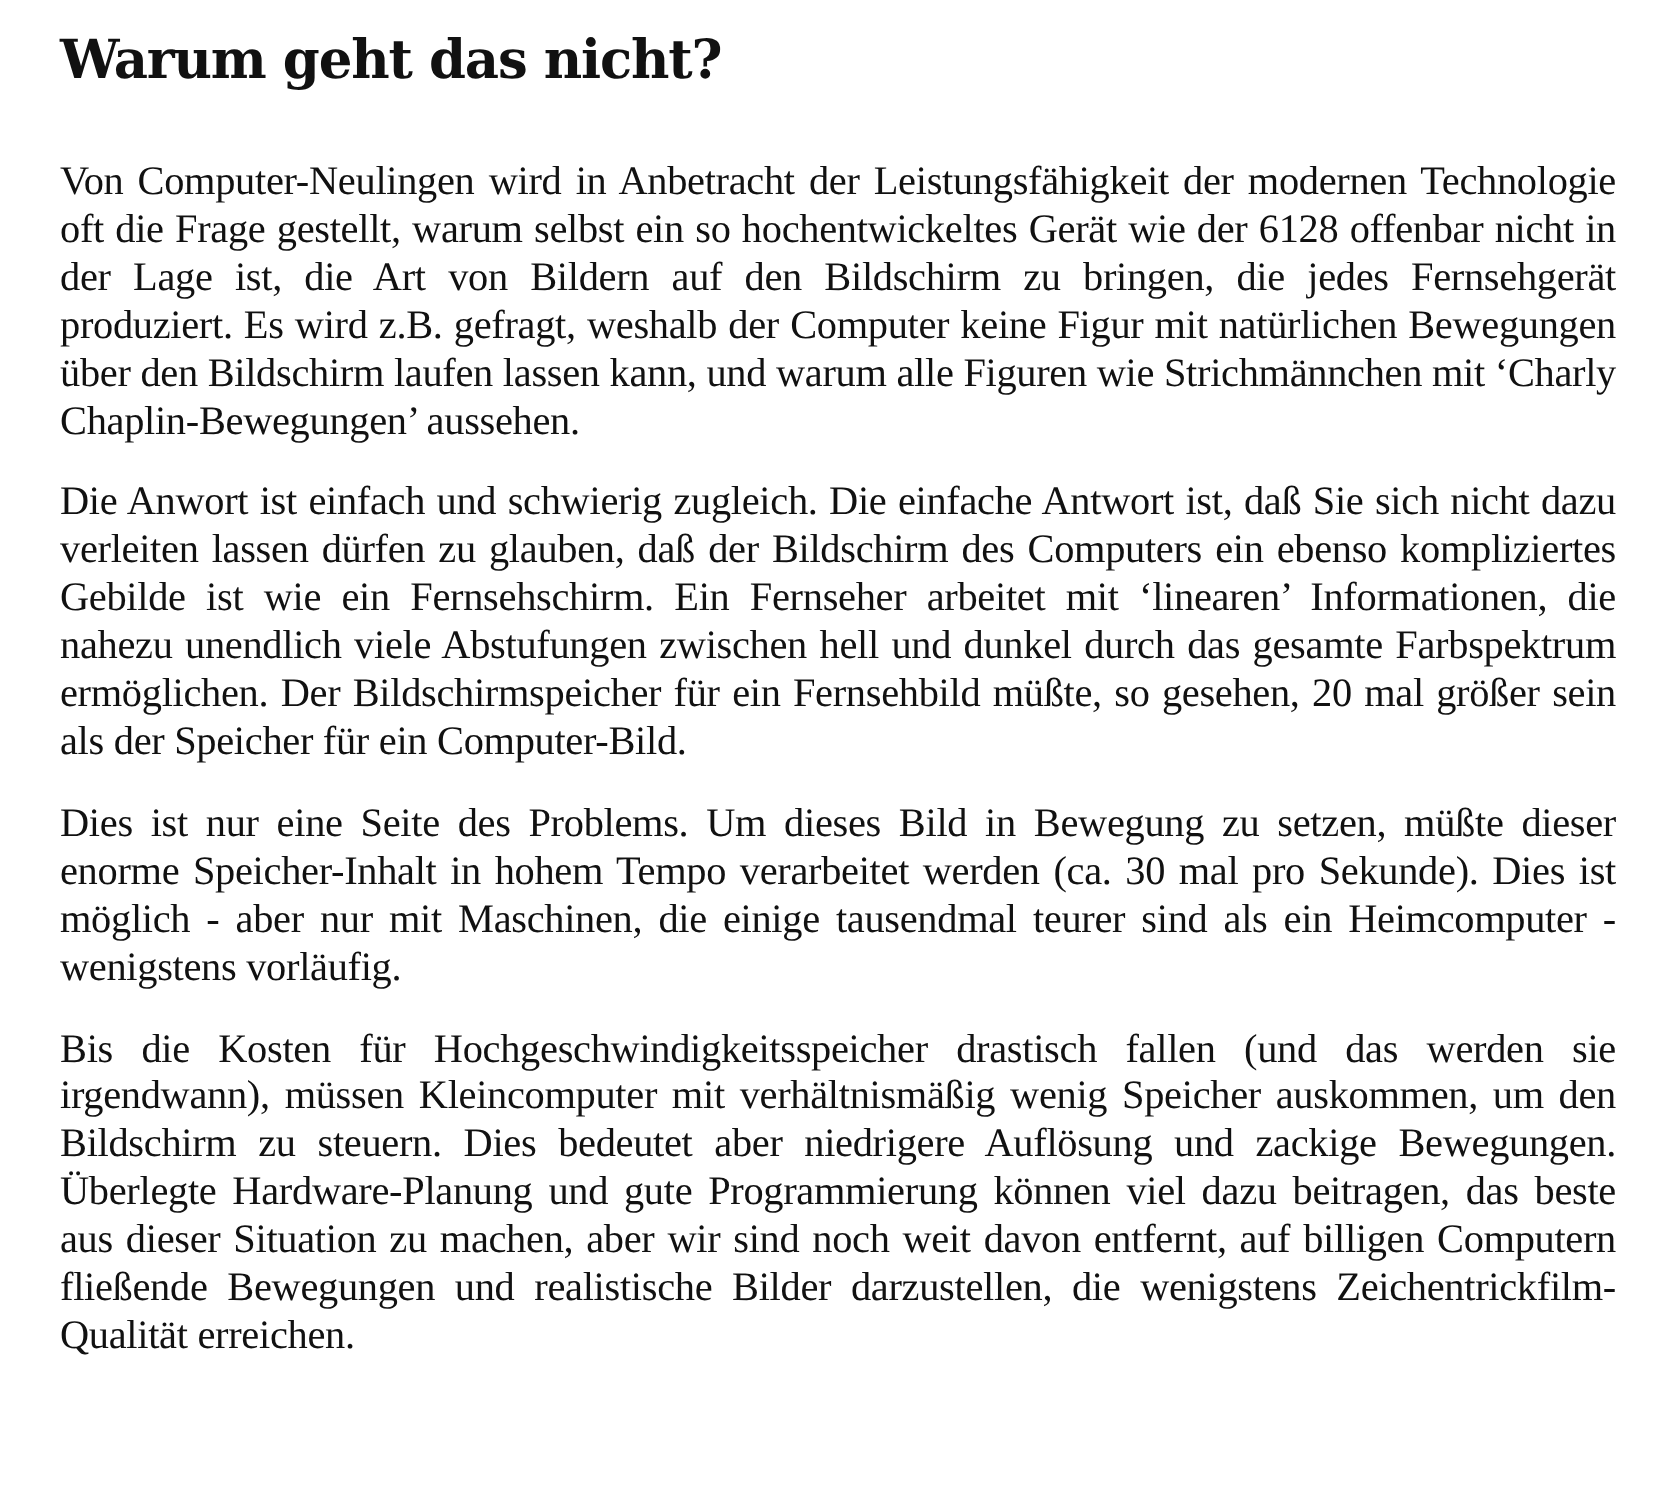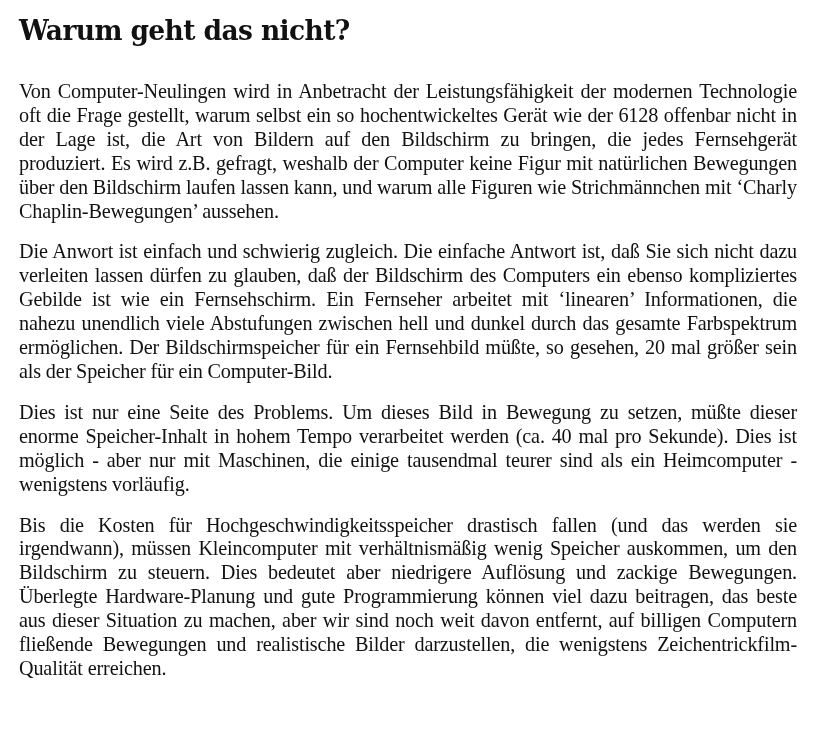--- a/index.html
+++ b/index.html
@@ -1,21 +1,21 @@
 <!DOCTYPE html>
 <html><head>
   <meta charset="utf-8">
   <style>
     html, body { margin: 0; padding: 0; background: #ffffff; }
     body {
       width: 837px; height: 751px; overflow: hidden;
       color: #111111;
       font-family: "Liberation Serif", "DejaVu Serif", serif;
     }
-    .page { position: relative; padding: 14px 30px 0 19px; }
+    .page { position: relative; padding: 14px 30px 0 30px; }
     .title {
       font-family: "DejaVu Serif", serif;
       font-weight: bold;
       font-size: 27px;
       letter-spacing: -0.6px;
       margin: 0 0 32px 0;
       line-height: 34px;
       transform: scaleX(0.98);
       transform-origin: left;
     }
@@ -28,15 +28,15 @@
       letter-spacing: -0.15px;
     }
   </style>
 </head>
 <body>
 
 <div class="page">
   <h1 class="title">Warum geht das nicht?</h1>
   <p class="para">Von Computer-Neulingen wird in Anbetracht der Leistungsfähigkeit der modernen Technologie oft die Frage gestellt, warum selbst ein so hochentwickeltes Gerät wie der 6128 offenbar nicht in der Lage ist, die Art von Bildern auf den Bildschirm zu bringen, die jedes Fernsehgerät produziert. Es wird z.B. gefragt, weshalb der Computer keine Figur mit natürlichen Bewegungen über den Bildschirm laufen lassen kann, und warum alle Figuren wie Strichmännchen mit ‘Charly Chaplin-Bewegungen’ aussehen.</p>
   <p class="para">Die Anwort ist einfach und schwierig zugleich. Die einfache Antwort ist, daß Sie sich nicht dazu verleiten lassen dürfen zu glauben, daß der Bildschirm des Computers ein ebenso kompliziertes Gebilde ist wie ein Fernsehschirm. Ein Fernseher arbeitet mit ‘linearen’ Informationen, die nahezu unendlich viele Abstufungen zwischen hell und dunkel durch das gesamte Farbspektrum ermöglichen. Der Bildschirmspeicher für ein Fernsehbild müßte, so gesehen, 20 mal größer sein als der Speicher für ein Computer-Bild.</p>
-  <p class="para">Dies ist nur eine Seite des Problems. Um dieses Bild in Bewegung zu setzen, müßte dieser enorme Speicher-Inhalt in hohem Tempo verarbeitet werden (ca. 40 mal pro Sekunde). Dies ist möglich - aber nur mit Maschinen, die einige tausendmal teurer sind als ein Heimcomputer - wenigstens vorläufig.</p>
+  <p class="para">Dies ist nur eine Seite des Problems. Um dieses Bild in Bewegung zu setzen, müßte dieser enorme Speicher-Inhalt in hohem Tempo verarbeitet werden (ca. 30 mal pro Sekunde). Dies ist möglich - aber nur mit Maschinen, die einige tausendmal teurer sind als ein Heimcomputer - wenigstens vorläufig.</p>
   <p class="para">Bis die Kosten für Hochgeschwindigkeitsspeicher drastisch fallen (und das werden sie irgendwann), müssen Kleincomputer mit verhältnismäßig wenig Speicher auskommen, um den Bildschirm zu steuern. Dies bedeutet aber niedrigere Auflösung und zackige Bewegungen. Überlegte Hardware-Planung und gute Programmierung können viel dazu beitragen, das beste aus dieser Situation zu machen, aber wir sind noch weit davon entfernt, auf billigen Computern fließende Bewegungen und realistische Bilder darzustellen, die wenigstens Zeichentrickfilm-Qualität erreichen.</p>
 </div>
 
 </body></html>

